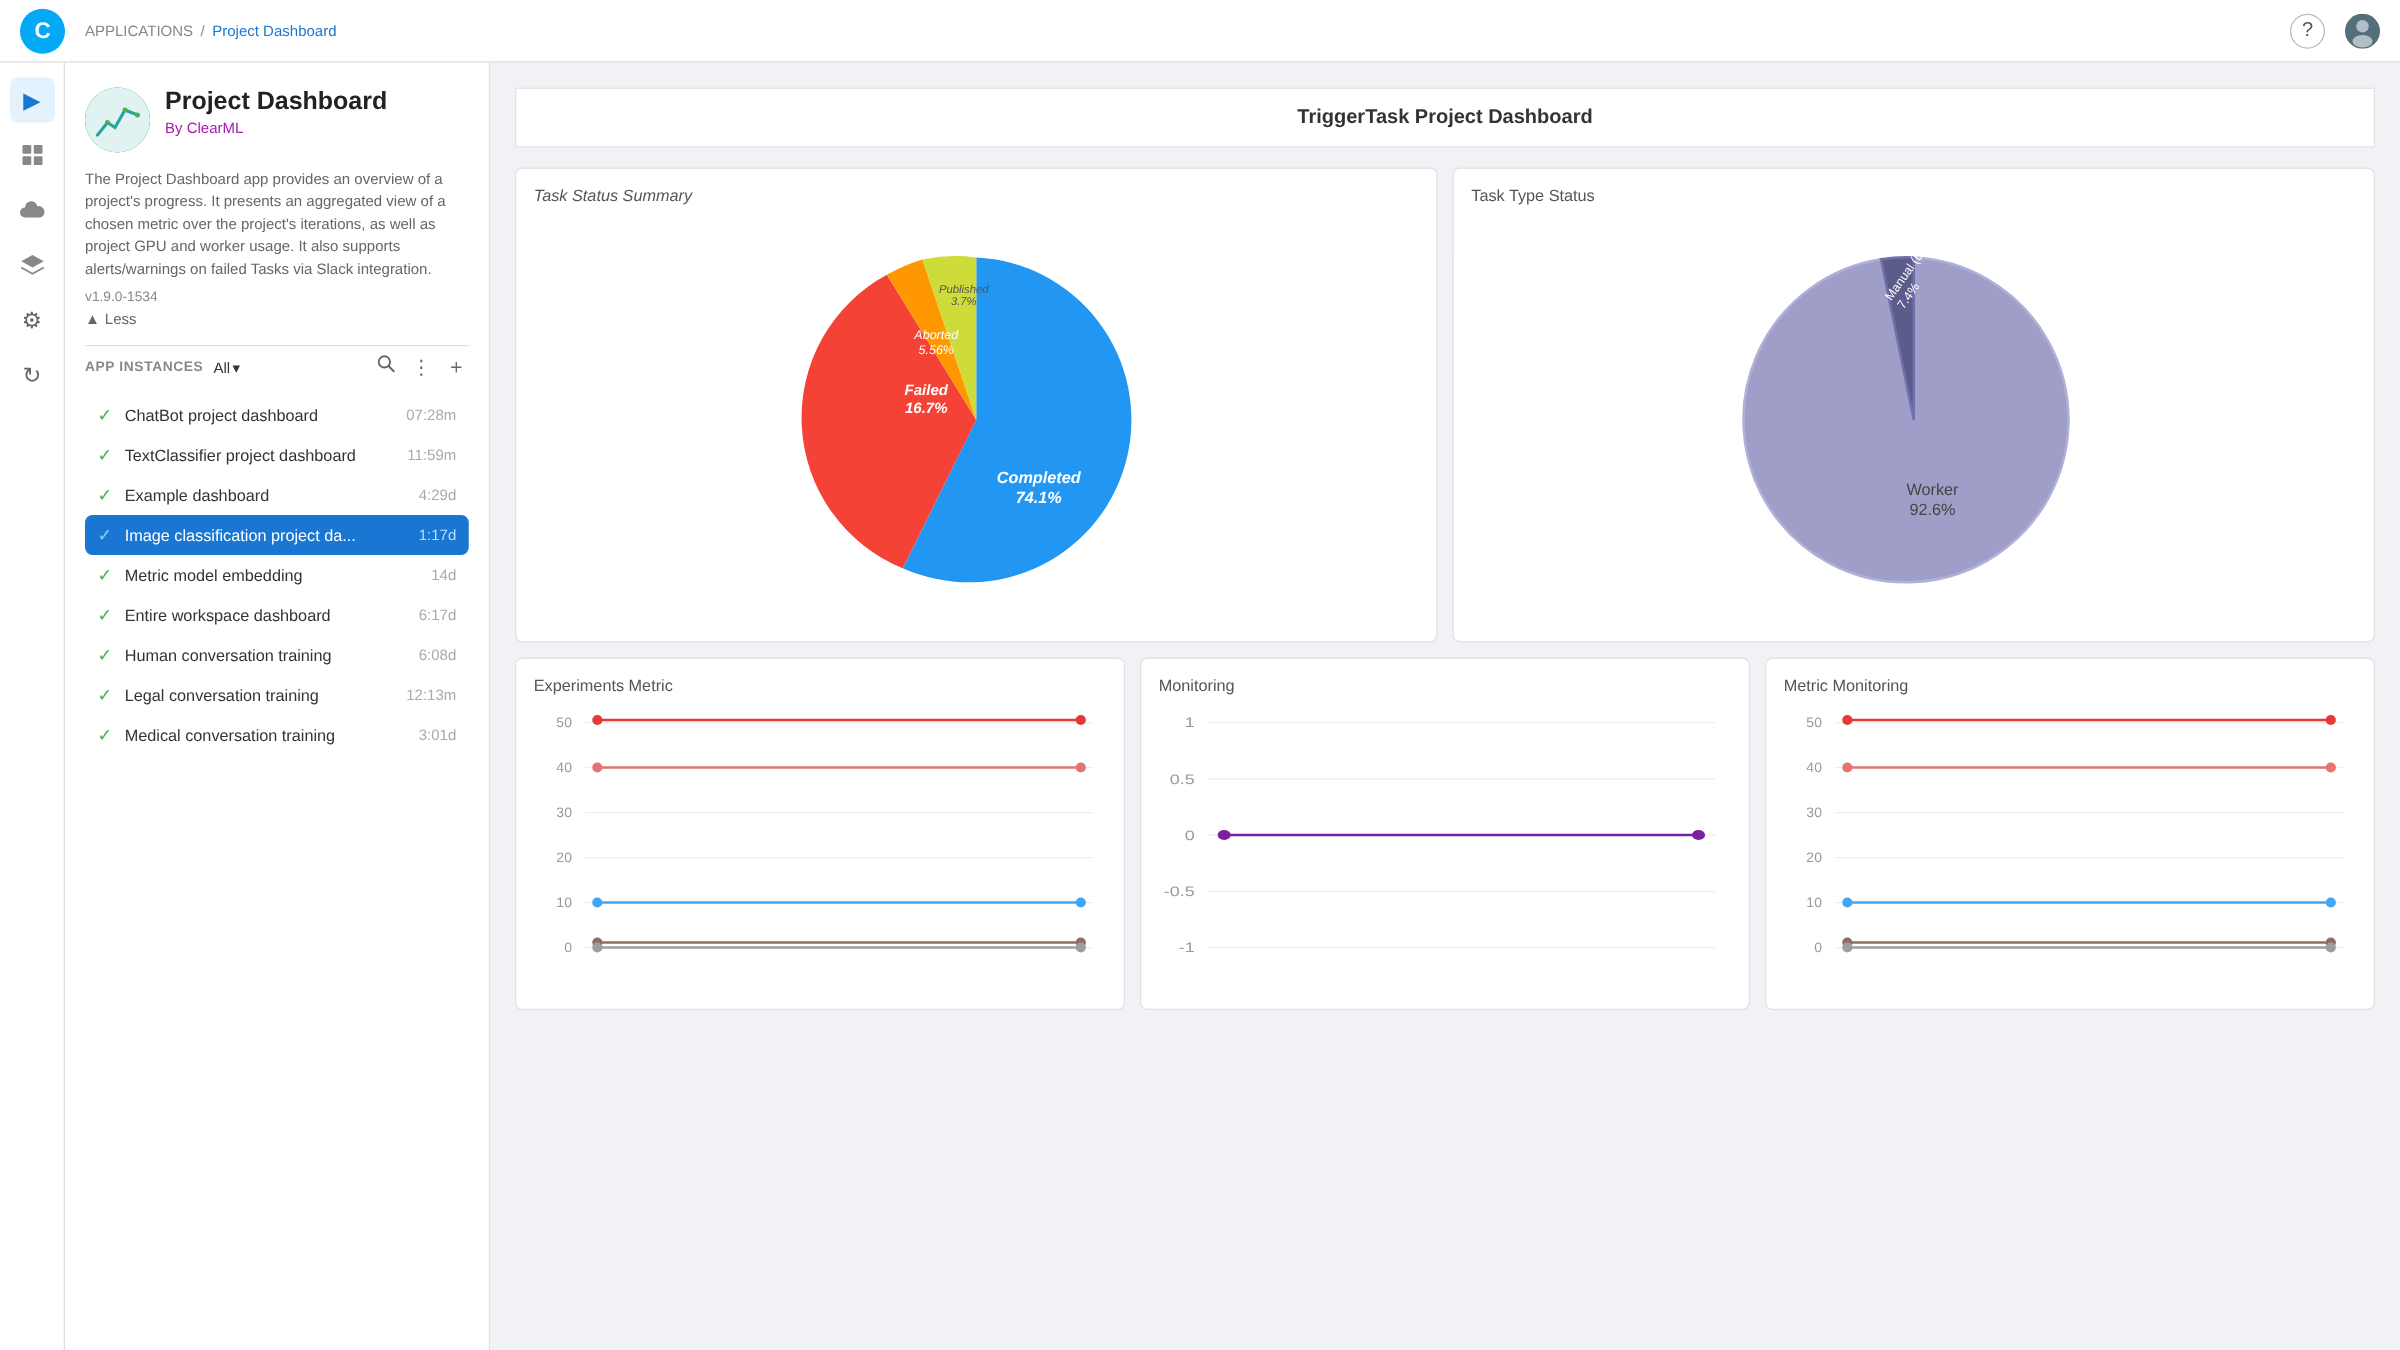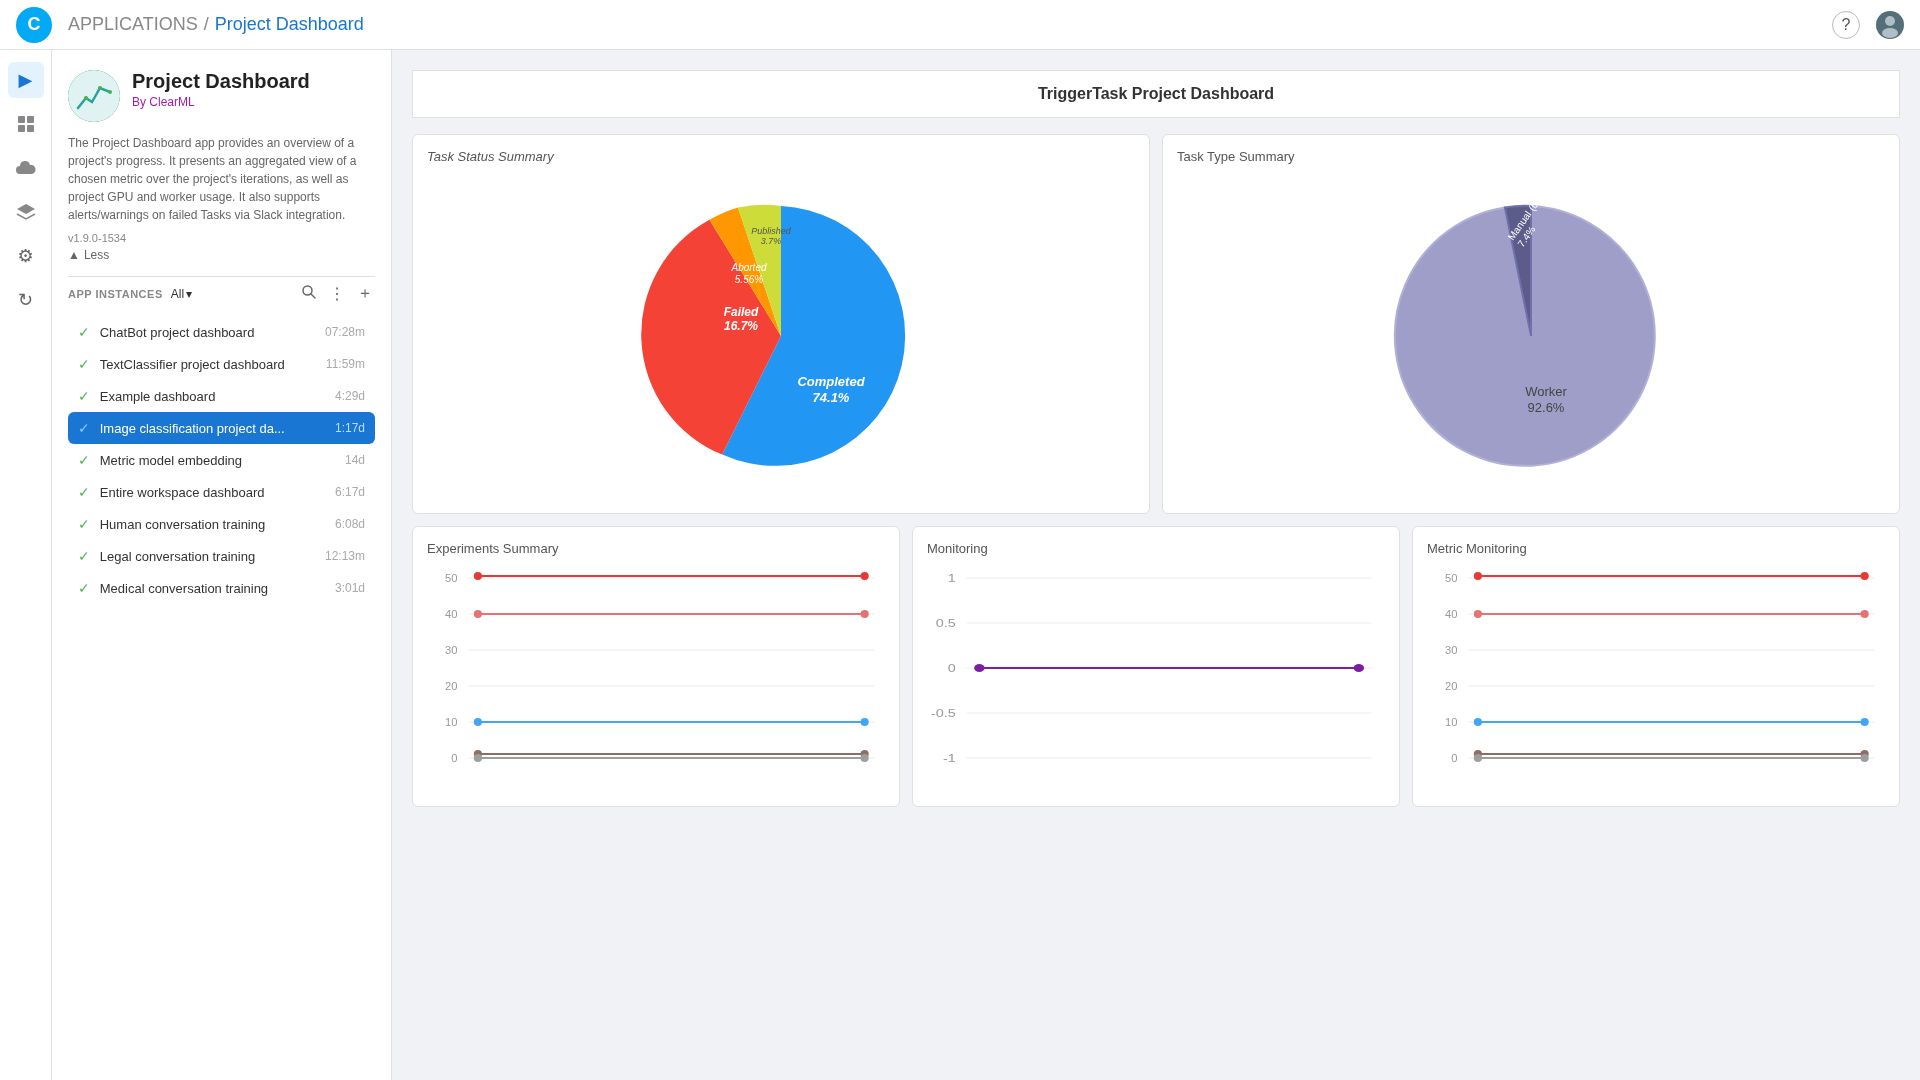--- a/index.html
+++ b/index.html
@@ -20,21 +20,21 @@
     .top-nav-logo {
       width: 36px; height: 36px;
       background: #03a9f4;
       border-radius: 50%;
       display: flex; align-items: center; justify-content: center;
       color: white; font-weight: bold; font-size: 18px;
       margin-right: 16px;
     }
     .top-nav-breadcrumb {
       display: flex; align-items: center; gap: 6px;
-      font-size: 18px; color: #888;
+      font-size: 12px; color: #888;
     }
     .top-nav-breadcrumb .current { color: #1976d2; font-weight: 500; }
     .top-nav-right {
       margin-left: auto;
       display: flex; align-items: center; gap: 16px;
     }
     .top-nav-icon {
       width: 28px; height: 28px;
       border-radius: 50%;
       display: flex; align-items: center; justify-content: center;
@@ -349,21 +349,21 @@
           <text x="118" y="85" text-anchor="middle" fill="white" font-size="10">Aborted</text>
           <text x="118" y="97" text-anchor="middle" fill="white" font-size="10">5.56%</text>
 
           <text x="140" y="48" text-anchor="middle" fill="#555" font-size="9">Published</text>
           <text x="140" y="58" text-anchor="middle" fill="#555" font-size="9">3.7%</text>
         </svg>
       </div>
     </div>
 
     <div class="chart-card chart-card-medium">
-      <div class="chart-card-title">Task Type Summary</div>
+      <div class="chart-card-title">Task Type Status</div>
       <div class="pie-container">
         <svg width="300" height="300" viewBox="0 0 300 300">
 
           <path d="M150,150 L150,20 A130,130 0 1,1 123.8,21.4 Z" fill="#9e9ec8" stroke="#b0b0d8" stroke-width="2"></path>
 
           <path d="M150,150 L123.8,21.4 A130,130 0 0,1 150,20 Z" fill="#5c5c8a" stroke="#7070aa" stroke-width="2"></path>
 
           <text x="165" y="210" text-anchor="middle" fill="#444" font-size="13">Worker</text>
           <text x="165" y="226" text-anchor="middle" fill="#444" font-size="13">92.6%</text>
 
@@ -372,21 +372,21 @@
             <text x="0" y="12" text-anchor="start" fill="white" font-size="10">7.4%</text>
           </g>
         </svg>
       </div>
     </div>
   </div>
 
   <div class="charts-row-2">
 
     <div class="chart-card chart-card-small">
-      <div class="chart-card-title">Experiments Summary</div>
+      <div class="chart-card-title">Experiments Metric</div>
       <svg width="100%" height="220" viewBox="0 0 450 220" preserveAspectRatio="none">
 
         <line x1="40" y1="10" x2="440" y2="10" stroke="#eee" stroke-width="1"></line>
         <line x1="40" y1="46" x2="440" y2="46" stroke="#eee" stroke-width="1"></line>
         <line x1="40" y1="82" x2="440" y2="82" stroke="#eee" stroke-width="1"></line>
         <line x1="40" y1="118" x2="440" y2="118" stroke="#eee" stroke-width="1"></line>
         <line x1="40" y1="154" x2="440" y2="154" stroke="#eee" stroke-width="1"></line>
         <line x1="40" y1="190" x2="440" y2="190" stroke="#eee" stroke-width="1"></line>
 
         <text x="30" y="14" text-anchor="end" fill="#999" font-size="11">50</text>

